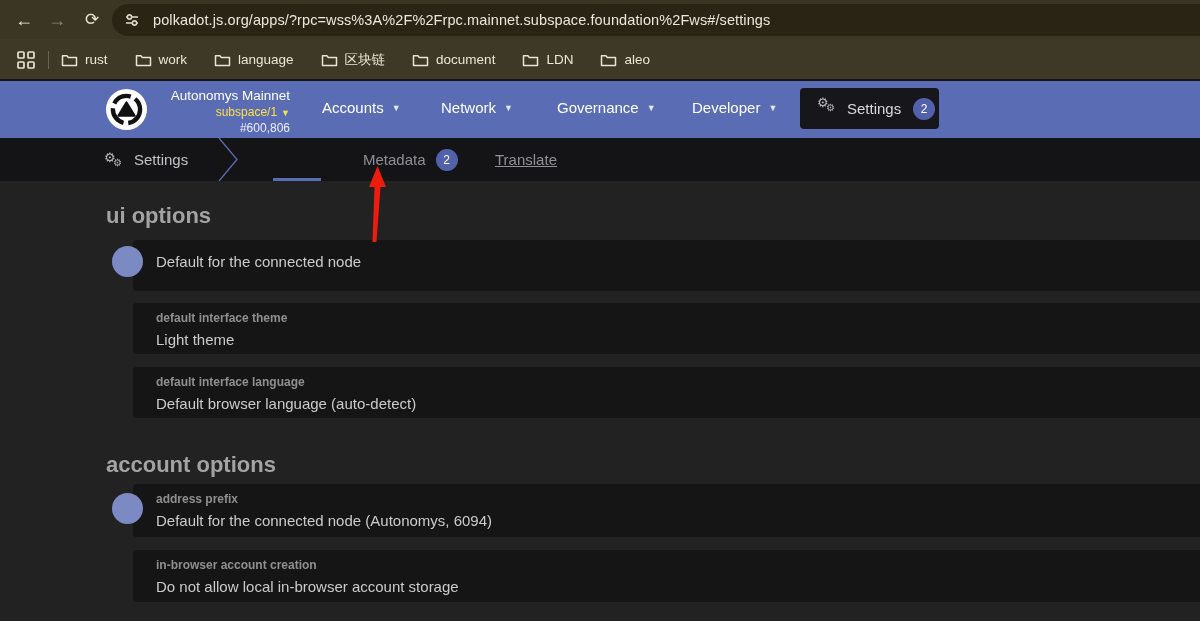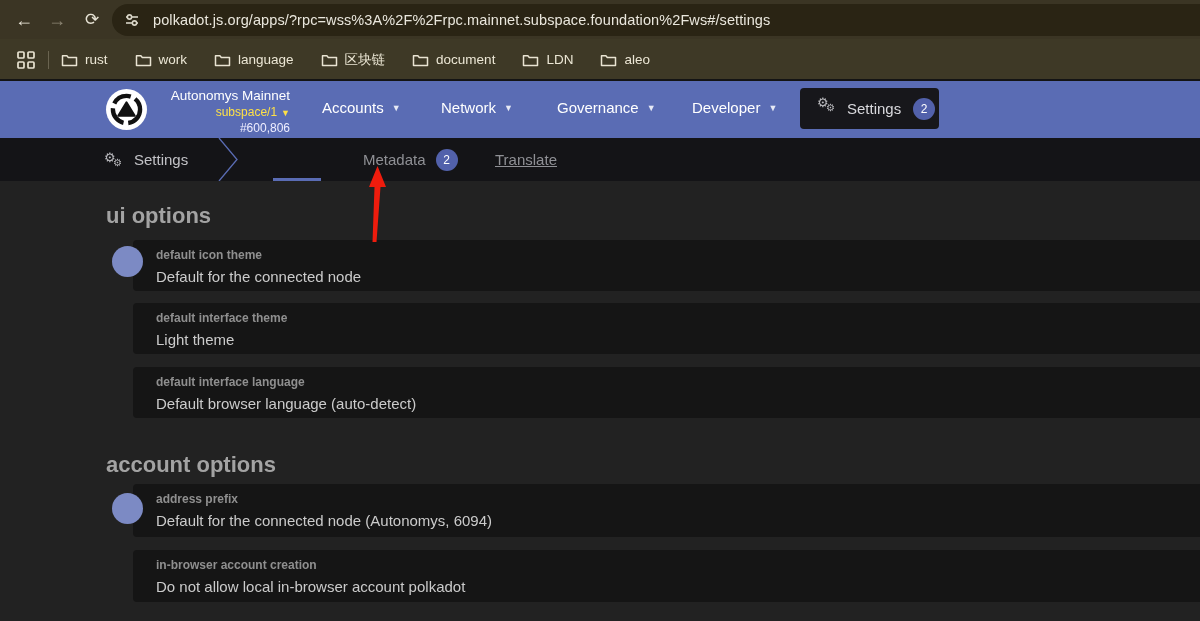--- a/index.html
+++ b/index.html
@@ -198,21 +198,20 @@
       </div>
   </div>
   <div class="tab-underline"></div>
 
   <div class="content">
 
     <div class="section-title" style="top:22px;">ui options</div>
 
     <div class="row" style="top:59px; height:51px;">
       <div class="avatar-dot" style="left:-21px; top:6px;"></div>
-      <div class="row-label">default icon theme</div>
       <div class="row-value">Default for the connected node</div>
     </div>
 
     <div class="row" style="top:122px; height:51px;">
       <div class="row-label">default interface theme</div>
       <div class="row-value">Light theme</div>
     </div>
 
     <div class="row" style="top:186px; height:51px;">
       <div class="row-label">default interface language</div>
@@ -222,21 +221,21 @@
     <div class="section-title" style="top:271px;">account options</div>
 
     <div class="row" style="top:303px; height:53px;">
       <div class="avatar-dot" style="left:-21px; top:9px;"></div>
       <div class="row-label">address prefix</div>
       <div class="row-value">Default for the connected node (Autonomys, 6094)</div>
     </div>
 
     <div class="row" style="top:369px; height:52px;">
       <div class="row-label">in-browser account creation</div>
-      <div class="row-value">Do not allow local in-browser account polkadot</div>
+      <div class="row-value">Do not allow local in-browser account storage</div>
     </div>
 
   </div>
 
   <svg class="red-arrow" width="28" height="84" viewBox="0 0 28 84">
     <polygon points="14.5,6 6,27 11.5,27 9.5,82 13.5,82 17.5,27 23,27" fill="#ee1c0d"></polygon>
   </svg>
 
 </div>
 

